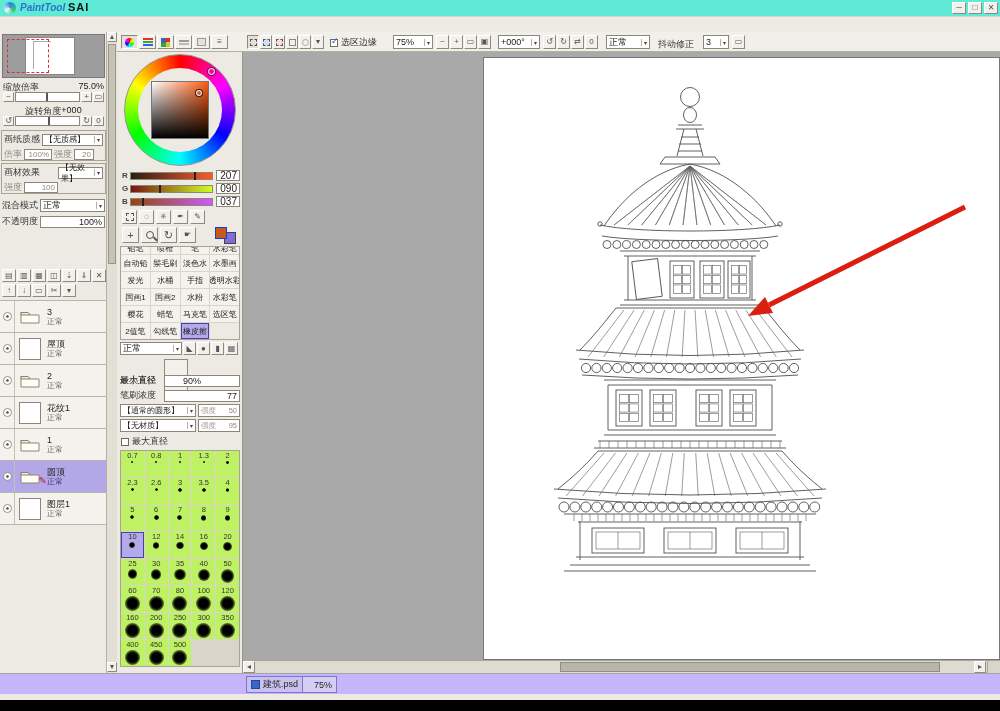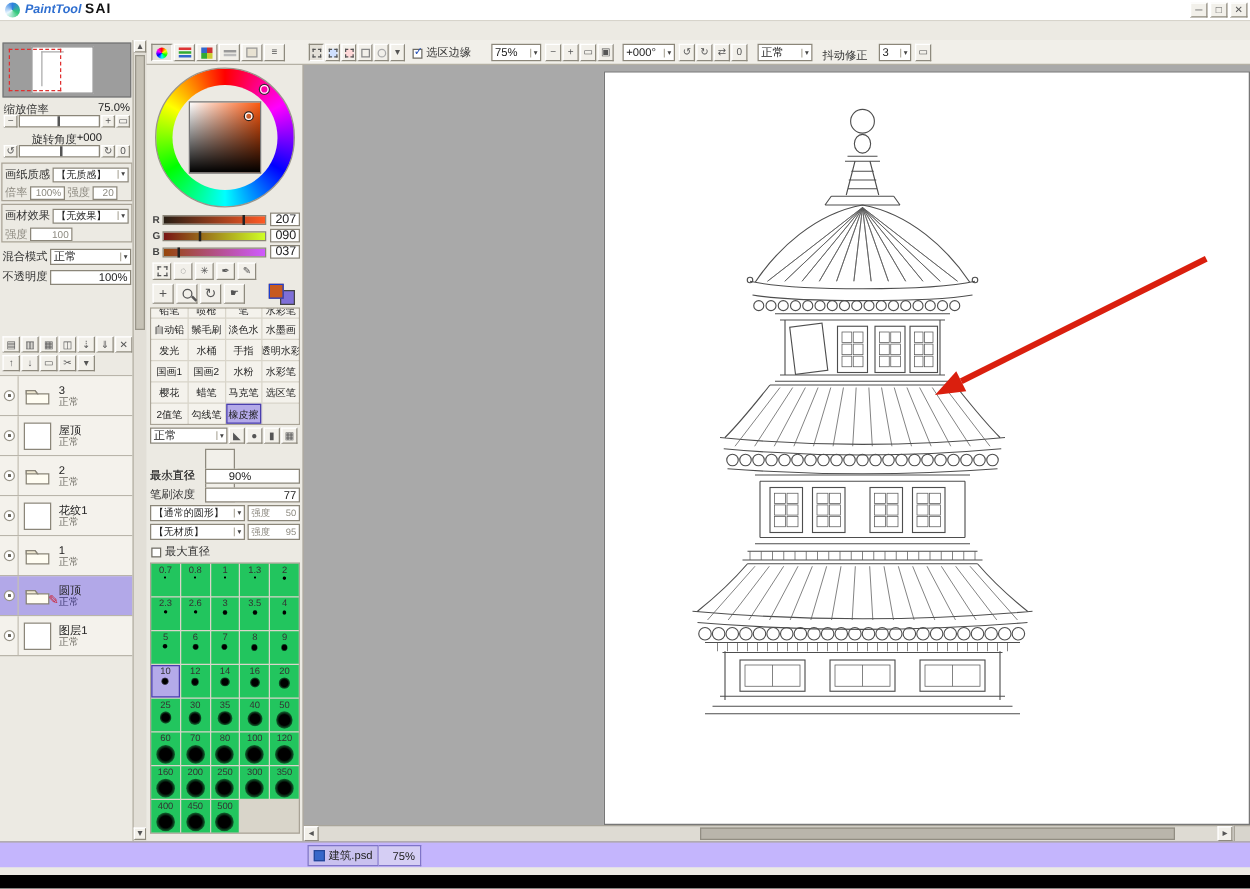--- a/index.html
+++ b/index.html
@@ -11,21 +11,21 @@
 .field{background:#fff;border:1px solid #8b8679;display:flex;align-items:center;padding:0 2px;font-size:9px;color:#222}
 .field.right{justify-content:flex-end}
 .drop .da{margin-left:auto;font-size:6px;color:#444;border-left:1px solid #b5b1a5;padding-left:2px}
 .gbox{border:1px solid #a9a396;background:#eceae3}
 .lbl{color:#333;white-space:nowrap}
 .dim{color:#8d8a80}
 .groove{background:#fff;border:1px solid #8b8679;position:relative}
 .chkbox{width:8px;height:8px;background:#fff;border:1px solid #6d6a60;display:inline-block;flex:none}
 .mi{padding:2px 8px;display:inline-block;font-size:10px;color:#222}
 
-#titlebar{background:#ffffff;border-bottom:1px solid #d7d4cb}
+#titlebar{background:#5eead4;border-bottom:1px solid #d7d4cb}
 #menubar{background:#f5f3ee;border-bottom:1px solid #c9c5ba}
 #toolbar-strip{background:#f1efe9;border-bottom:1px solid #b4b0a4}
 
 .layer-row{height:32px;border-bottom:1px solid #b9b5aa;background:#f4f2ec;display:flex;align-items:center}
 .layer-row.sel{background:#b2a8e8}
 .lr-left{width:15px;height:100%;border-right:1px solid #c4c0b4;display:flex;align-items:center;justify-content:center}
 .eye{width:9px;height:9px;border:1px solid #9a968a;border-radius:50%;background:radial-gradient(circle,#6a675e 25%,#fff 30%)}
 .lr-icon{width:30px;display:flex;align-items:center;justify-content:center;position:relative}
 .thumb{width:22px;height:22px;background:#fff;border:1px solid #8b8679}
 .pen{position:absolute;right:-2px;bottom:-2px;color:#c23;font-size:10px;font-style:normal}
@@ -34,21 +34,21 @@
 .lr-text i{font-style:normal;font-size:8px;color:#6c6a62}
 .layer-row.sel .lr-text i{color:#3c3670}
 
 #brush-grid{display:grid;grid-template-columns:repeat(4,1fr);background:#d9d5ca;border:1px solid #a9a396;gap:1px}
 .bcell{background:#f4f2ec;height:16px;display:flex;align-items:center;justify-content:center;font-size:8px;white-space:nowrap;overflow:hidden}
 .bcell.part{height:7px;align-items:flex-end}
 .bcell.sel{background:#b4aae9;outline:1px solid #4a3fae;outline-offset:-1px}
 .bcell.blank{background:#eceae3}
 
 #size-grid{display:grid;grid-template-columns:repeat(5,1fr);grid-auto-rows:26px;background:#d9d5ca;border:1px solid #a9a396;gap:1px}
-.scell{background:#22c55e;display:flex;flex-direction:column;align-items:center;justify-content:flex-start;padding-top:1px}
+.scell{background:#bef264;display:flex;flex-direction:column;align-items:center;justify-content:flex-start;padding-top:1px}
 .scell span{font-size:7.5px;color:#333;line-height:1.1}
 .scell i{border-radius:50%;background:radial-gradient(circle,#000 45%,rgba(0,0,0,.45) 72%,rgba(0,0,0,0) 78%);margin-top:1px;flex:none}
 .scell.sel{background:#b4aae9;outline:1px solid #4a3fae;outline-offset:-1px}
 
 .rgbrow{display:flex;align-items:center;height:11px;margin-bottom:2px}
 .rgbrow b{width:8px;font-size:8px;font-weight:bold;color:#444}
 .cgroove{flex:1;height:8px;border:1px solid #8b8679;position:relative;margin-right:3px}
 .cgroove i{position:absolute;top:-1px;width:2px;height:8px;background:#222}
 .cg-R{background:linear-gradient(to right,rgb(40,30,20),rgb(255,90,37))}
 .cg-G{background:linear-gradient(to right,rgb(120,20,20),rgb(207,255,37))}
@@ -195,21 +195,21 @@
       </div>
       <div style="display:flex;gap:2px;align-items:center;margin-top:2px">
         <span class="dim">倍率</span>
         <span class="field right dim" style="width:28px;height:11px;font-size:8px">100%</span>
         <span class="dim">强度</span>
         <span class="field right dim" style="width:20px;height:11px;font-size:8px">20</span>
       </div>
     </div>
 
     <div class="gbox abs" style="left:1px;top:131px;width:105px;height:31px;padding:2px">
-      <div style="display:flex;gap:2px;align-items:center">
+      <div style="display:flex;gap:18px;align-items:center">
         <span class="lbl">画材效果</span>
         <span class="field drop" style="flex:1;height:12px;font-size:8px">
             <span>【无效果】</span>
             <i class="da">▾</i>
           </span>
       </div>
       <div style="display:flex;gap:2px;align-items:center;margin-top:2px">
         <span class="dim">强度</span>
         <span class="field right dim" style="width:34px;height:11px;font-size:8px">100</span>
       </div>

